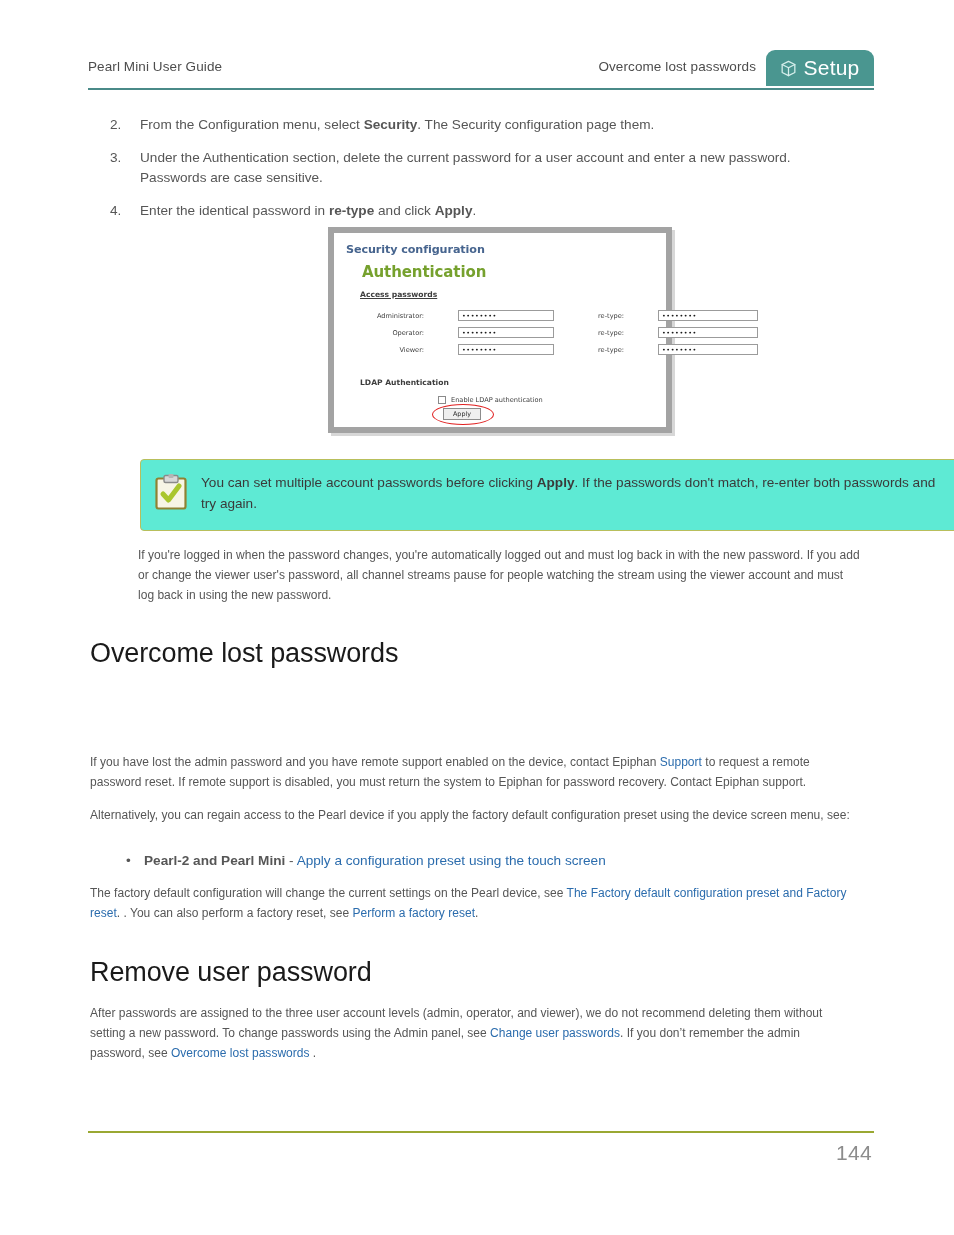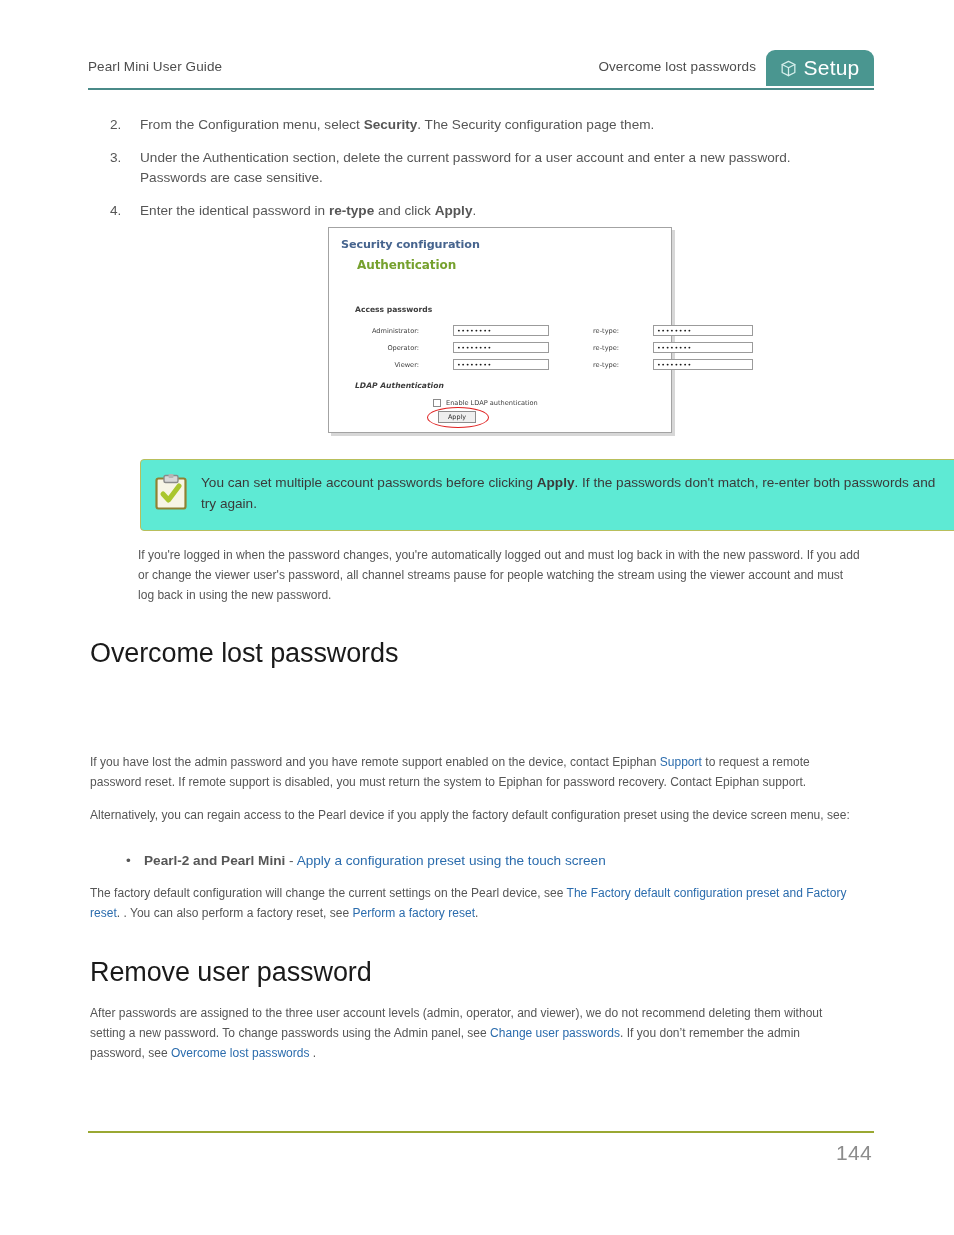--- a/index.html
+++ b/index.html
@@ -126,49 +126,49 @@
   .ol-body { flex: 1; }
 
   
   .figure {
     position: absolute;
     left: 328px;
     top: 227px;
     width: 344px;
     height: 206px;
     background: #ffffff;
-    border: 1px solid #a3a3a3;
+    border: 6px solid #a3a3a3;
     box-shadow: 3px 3px 0 0 #d7d7d7;
   }
   .fig-inner { position: relative; width: 100%; height: 100%; padding: 10px 12px; }
 
   .sc-title {
     font-family: "DejaVu Sans", sans-serif;
     font-size: 11.2px;
     font-weight: bold;
     color: #46648e;
     letter-spacing: -0.1px;
   }
   .sc-sub {
     font-family: "DejaVu Sans", sans-serif;
-    font-size: 12px;
+    font-size: 15px;
     font-weight: bold;
     color: #76a12e;
     margin: 7px 0 0 16px;
     letter-spacing: -0.1px;
   }
   .sc-section-label {
     font-family: "DejaVu Sans", sans-serif;
     font-size: 7.6px;
     font-weight: bold;
     color: #3d3d3d;
     margin-left: 14px;
   }
-  .sc-access-label { margin-top: 33px; }
-  .sc-ldap-label { margin-top: 11px; font-style: italic; }
+  .sc-access-label { margin-top: 9px; text-decoration: underline; }
+  .sc-ldap-label { margin-top: 23px; }
 
   .sc-rows { margin-top: 11px; }
   .sc-row {
     display: flex;
     align-items: center;
     margin-bottom: 6px;
     font-family: "DejaVu Sans", sans-serif;
     font-size: 6.6px;
     color: #3d3d3d;
     gap: 28px;

